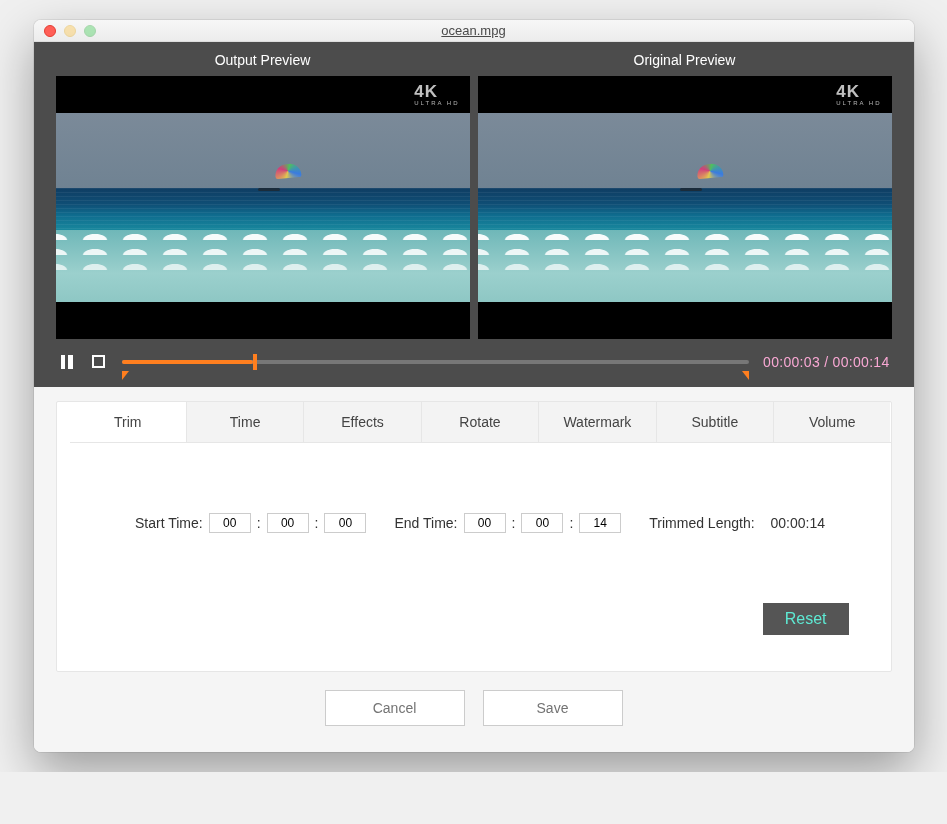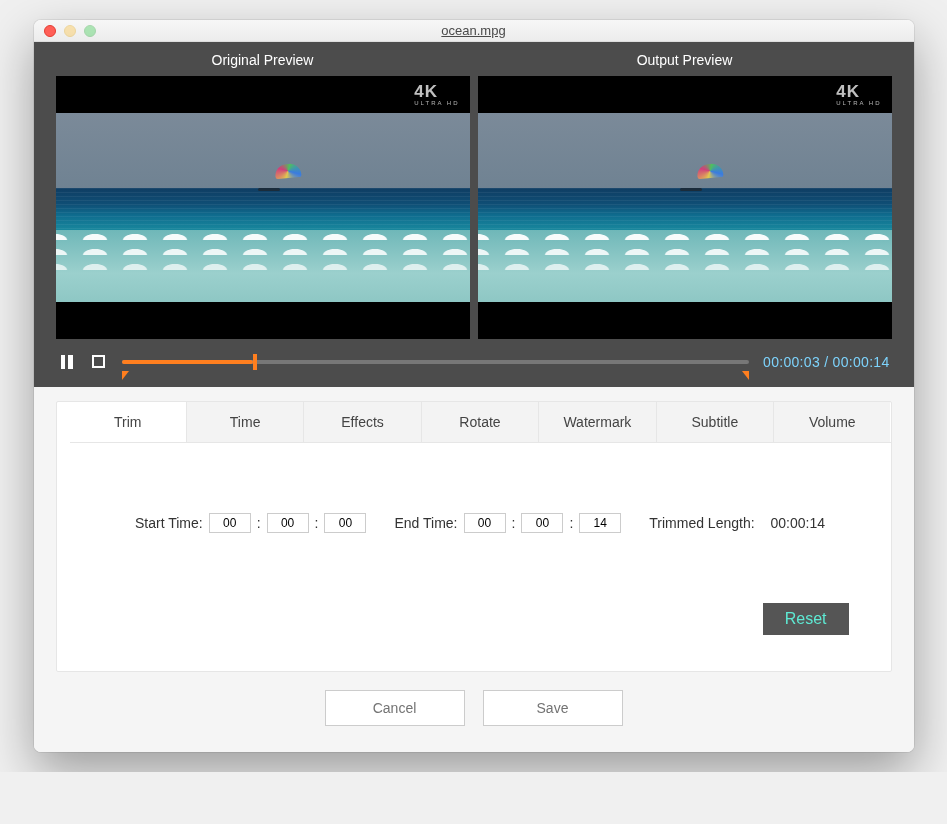--- a/index.html
+++ b/index.html
@@ -79,21 +79,21 @@
   .pause-icon span { flex:1; background:#fff; }
   .stop-icon { width:13px; height:13px; border:2px solid #fff; }
   .timeline { flex:1; position:relative; height:18px; display:flex; align-items:center; }
   .track { position:absolute; left:0; right:0; top:50%; height:4px; margin-top:-2px;
     background:#777; border-radius:2px; }
   .track .prog { position:absolute; left:0; top:0; bottom:0; background:#ff7f1f; border-radius:2px; }
   .thumb { position:absolute; top:50%; width:4px; height:16px; margin-top:-8px; background:#ff7f1f; }
   .handle { position:absolute; width:0; height:0; }
   .handle.start { left:0; top:100%; border-left:0 solid transparent; border-right:7px solid transparent; border-top:9px solid #ff7f1f; }
   .handle.end { top:100%; border-left:7px solid transparent; border-right:0 solid transparent; border-top:9px solid #ff7f1f; }
-  .timecode { color:#7dd3fc; font-size:14px; letter-spacing:.3px; white-space:nowrap; }
+  .timecode { color:#f9a8d4; font-size:14px; letter-spacing:.3px; white-space:nowrap; }
 
   .lower { padding: 14px 22px 26px; background:#f5f5f5; }
   .panel { background:#fff; border:1px solid #e6e6e6; border-radius:2px; overflow:hidden;padding-left:13px; }
   .tabs { display:flex; border-bottom:1px solid #e6e6e6; }
   .tab { flex:1; text-align:center; padding:12px 4px; font-size:14px; color:#444;
     background:#f3f3f3; border-right:1px solid #e6e6e6; cursor:pointer; }
   .tab:last-child { border-right:none; }
   .tab.active { background:#fff; font-weight:400; }
   .tab-body { padding: 70px 24px 20px; }
   .trim-row { display:flex; align-items:center; justify-content:center; gap:28px; font-size:14px; color:#333; }
@@ -117,22 +117,22 @@
     <div class="traffic">
       <div class="tl red"></div>
       <div class="tl yel"></div>
       <div class="tl grn"></div>
     </div>
     <div class="title">ocean.mpg</div>
   </div>
 
   <div class="preview-area">
     <div class="preview-labels">
+      <div>Output  Preview</div>
       <div>Original Preview</div>
-      <div>Output  Preview</div>
     </div>
     <div class="previews">
       <div class="preview">
         <div class="frame">
           <div class="sky"></div>
             <div class="sea"></div>
             <div class="breakers"></div>
           <div class="wave w1"></div>
             <div class="wave w2"></div>
             <div class="wave w3"></div>

